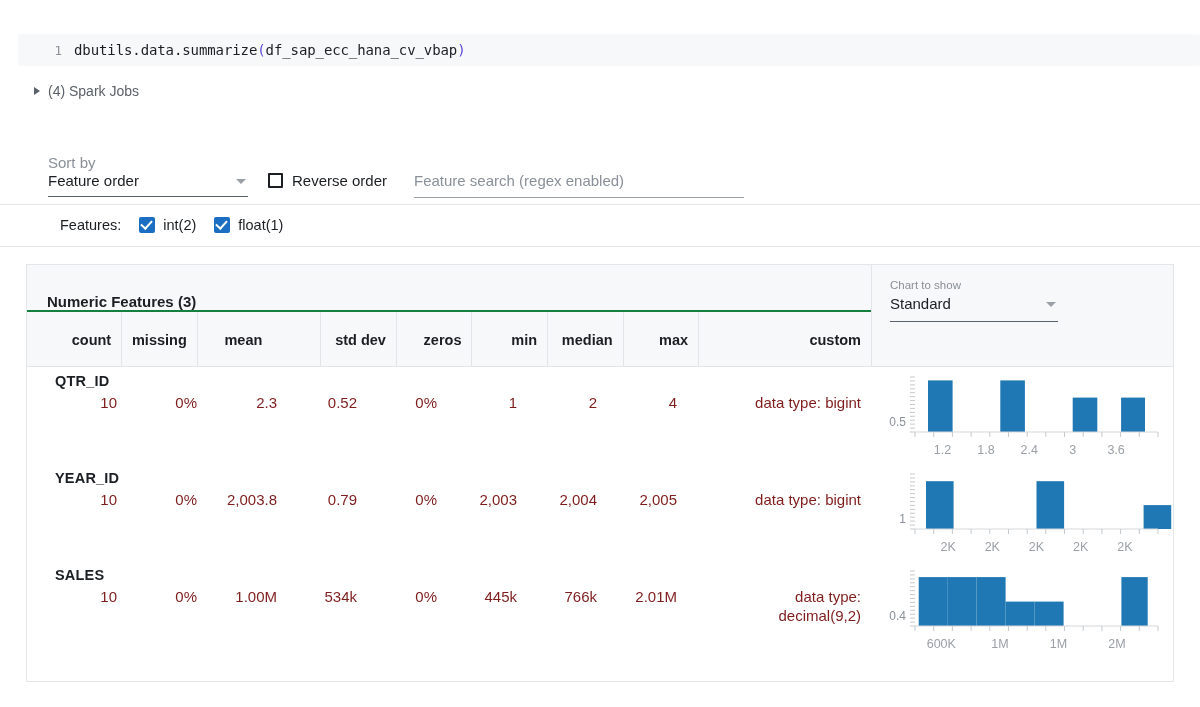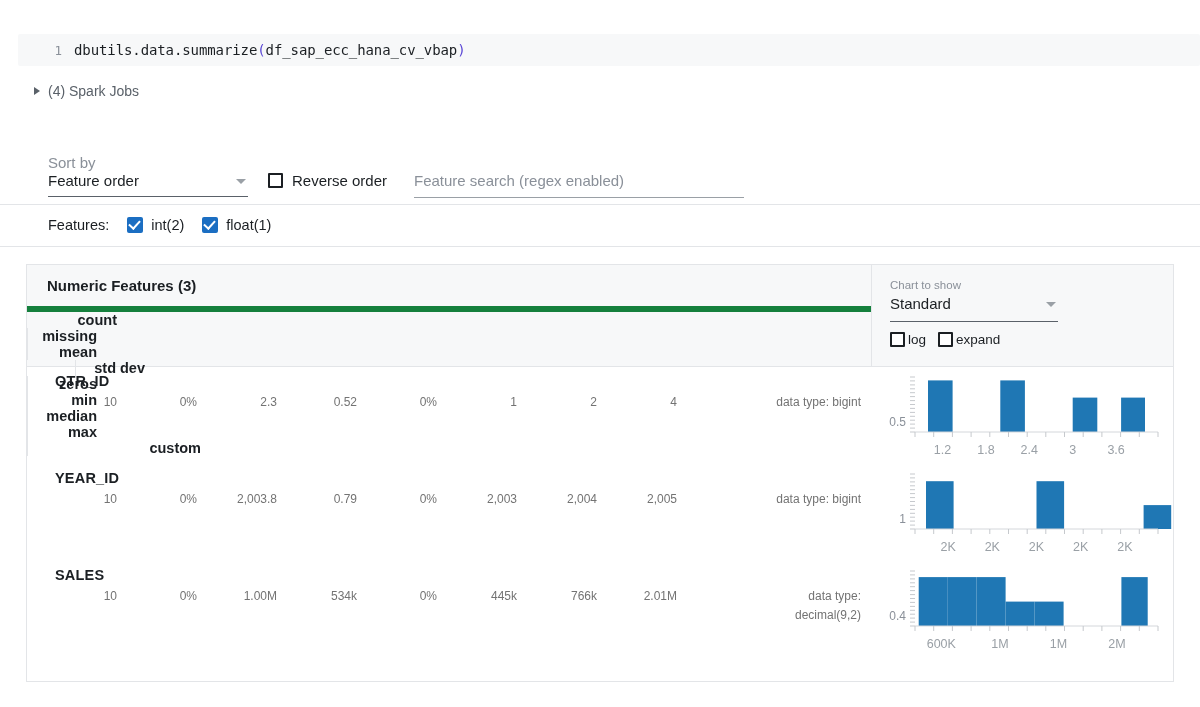--- a/index.html
+++ b/index.html
@@ -78,21 +78,21 @@
     padding:0;
   }
   .search input::placeholder{color:#8a9099;}
 
   
   .featbar{
     position:absolute;left:0;top:204px;width:1200px;height:42px;
     border-bottom:1px solid #e3e5e8;
     display:flex;align-items:center;padding-left:48px;gap:14px;
   }
-  .featbar .flabel{font-size:14.5px;color:#1b1f23;}
+  .featbar .flabel{font-size:14.5px;color:#1b1f23;margin-left:12px;}
   .chk-item{display:flex;align-items:center;gap:8px;margin-left:4px;}
   .cb-on{
     width:16px;height:16px;background:#1b6ec2;border-radius:2px;
     position:relative;
   }
   .cb-on:after{
     content:"";position:absolute;left:4px;top:1px;width:5px;height:9px;
     border:solid #fff;border-width:0 2px 2px 0;transform:rotate(42deg);
   }
   .chk-item .txt{font-size:14.5px;color:#1b1f23;}
@@ -101,27 +101,27 @@
   .table{
     position:absolute;left:26px;top:264px;width:1148px;height:418px;
     border:1px solid #e3e5e8;background:#ffffff;box-sizing:border-box;
   }
   .tbl-head{
     position:absolute;left:0;top:0;width:100%;height:102px;
     background:#f7f8f9;border-bottom:1px solid #e3e5e8;box-sizing:border-box;
   }
   .title-row{
     position:absolute;left:0;top:0;width:844px;height:47px;
-    border-bottom:6px solid #15803d;box-sizing:border-box;
-    display:flex;align-items:center;padding-left:20px;
+    border-bottom:2px solid #15803d;box-sizing:border-box;
+    display:flex;align-items:flex-end;padding-left:20px;
   }
   .title-row .t{font-size:15px;font-weight:bold;color:#1b1f23;}
   .col-head{
     position:absolute;left:0;top:47px;width:844px;height:55px;
-    display:flex;box-sizing:border-box;flex-direction:column;
+    display:flex;box-sizing:border-box;
   }
   .col-head .ch{
     height:55px;display:flex;align-items:center;justify-content:flex-end;
     font-size:14.5px;font-weight:bold;color:#1b1f23;
     border-left:1px solid #e3e5e8;box-sizing:border-box;padding-right:10px;
   }
   .col-head .ch:first-child{border-left:none;}
 
   .right-panel{
     position:absolute;left:844px;top:0;width:303px;height:102px;
@@ -142,21 +142,21 @@
   .row{position:relative;height:97px;}
   .row .fname{
     position:absolute;left:8px;top:6px;
     font-size:14.5px;font-weight:bold;color:#1b1f23;letter-spacing:0.2px;margin-left:20px;
   }
   .cells{
     position:absolute;left:0;top:26px;width:844px;display:flex;
   }
   .cells .cl{
     display:flex;align-items:flex-start;justify-content:flex-end;
-    font-size:12px;color:#737373;padding-right:10px;box-sizing:border-box;
+    font-size:15px;color:#7f1d1d;padding-right:10px;box-sizing:border-box;
     line-height:19px;
   }
   .cells .cl.custom{text-align:right;display:block;}
 
   
   .chart{
     position:absolute;left:844px;top:0;width:303px;height:97px;
   }
   .chart svg{display:block;}
 </style>
@@ -218,30 +218,20 @@
           <div class="ch" style="width: 80px;">median</div>
           <div class="ch" style="width: 80px;">max</div>
           <div class="ch" style="width: 184px;">custom</div>
         </div>
 
       <div class="right-panel">
         <div class="rp-label">Chart to show</div>
         <div class="rp-select">
           <span class="val">Standard</span>
           <span class="caret"></span>
-        </div>
-        <div class="rp-checks">
-          <div class="rp-chk">
-            <span class="cb-empty"></span>
-            <span class="txt">log</span>
-          </div>
-          <div class="rp-chk">
-            <span class="cb-empty"></span>
-            <span class="txt">expand</span>
-          </div>
         </div>
       </div>
     </div>
 
     <div class="rows" id="rows">
         <div class="row">
           <div class="fname">QTR_ID</div>
           <div class="cells">
             <div class="cl" style="width: 100px;">10</div>
             <div class="cl" style="width: 80px;">0%</div>

